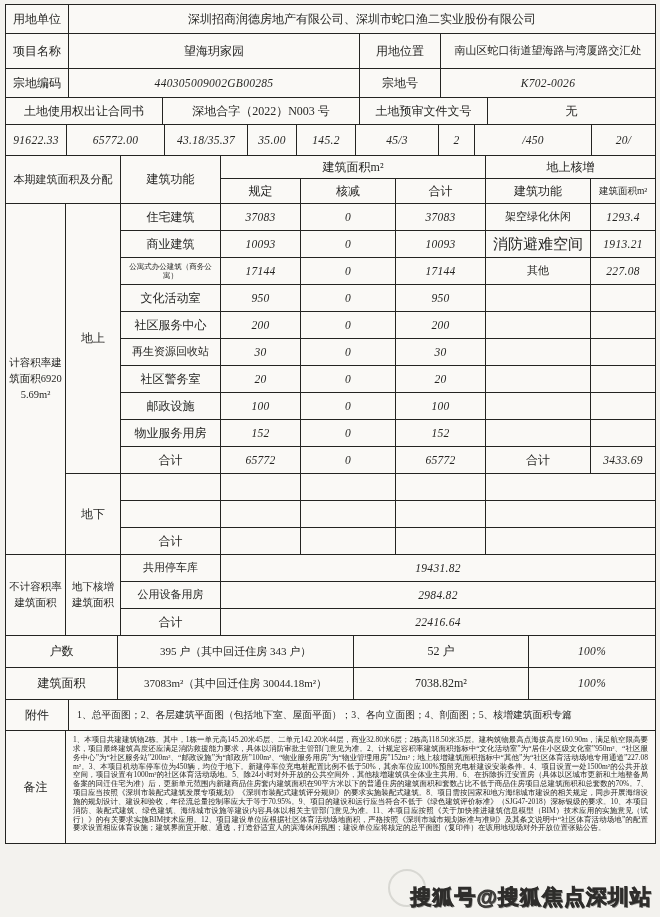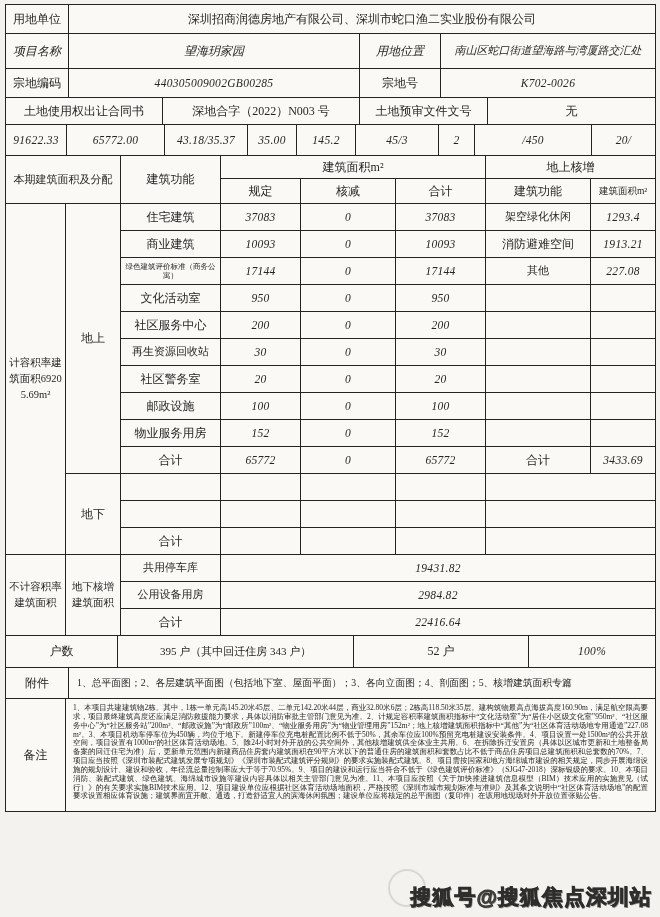--- a/index.html
+++ b/index.html
@@ -20,21 +20,21 @@
   }
   td.small{font-size:9.5px;line-height:1.3;}
   td.tiny{font-size:7.5px;}
   td.num{font-size:11.5px;letter-spacing:0.3px;font-style:italic;}
   td.leftlab{font-size:10.5px;line-height:1.5;padding:2px 3px;}
   td.remark{
     font-size:7.5px;line-height:1.18;text-align:justify;
     vertical-align:top;padding:5px 7px 3px 7px;letter-spacing:0;
   }
   td.attach-text{text-align:left;font-size:9.8px;padding-left:8px;}
-  .h26 td{height:26px;text-align:center;} .h32 td{height:32px;font-style:italic;} .h24 td{height:24px;}
+  .h26 td{height:26px;text-align:center;} .h32 td{height:32px;} .h24 td{height:24px;}
   .h50 td{height:50px;} .h44 td{height:44px;} .h28 td{height:28px;}
   .h20 td{height:20px;} .h22 td{height:22px;} .h29 td{height:29px;}
   .h104 td{height:104px;}
   .watermark{
     position:absolute;right:8px;bottom:6px;
     font-family:"Liberation Sans","DejaVu Sans",sans-serif;
     font-weight:900;font-size:21px;letter-spacing:1px;
     color:#4b4a47;-webkit-text-stroke:0.8px #2e2d2b;
     text-shadow:1px 1px 0 #8a8a86;
     white-space:nowrap;
@@ -165,25 +165,25 @@
         <td class="num">0</td>
         <td class="num">37083</td>
         <td style="font-size:11px">架空绿化休闲</td>
         <td class="num">1293.4</td>
       </tr>
       <tr class="h24">
         <td>商业建筑</td>
         <td class="num">10093</td>
         <td class="num">0</td>
         <td class="num">10093</td>
-        <td style="font-size:12px">消防避难空间</td>
+        <td style="font-size:15px">消防避难空间</td>
         <td class="num">1913.21</td>
       </tr>
       <tr class="h24">
-        <td class="tiny">绿色建筑评价标准（商务公寓）</td>
+        <td class="tiny">公寓式办公建筑（商务公寓）</td>
         <td class="num">17144</td>
         <td class="num">0</td>
         <td class="num">17144</td>
         <td style="font-size:11px">其他</td>
         <td class="num">227.08</td>
       </tr>
       <tr class="h24">
         <td>文化活动室</td>
         <td class="num">950</td>
         <td class="num">0</td>
@@ -296,20 +296,26 @@
           <col style="width:175px">
           <col style="width:127px">
         </colgroup>
       <tbody>
       <tr class="h29">
         <td>户数</td>
         <td style="font-size:11px">395 户（其中回迁住房 343 户）</td>
         <td>52 户</td>
         <td class="num">100%</td>
       </tr>
+      <tr class="h29">
+        <td>建筑面积</td>
+        <td style="font-size:11px">37083m²（其中回迁住房 30044.18m²）</td>
+        <td>7038.82m²</td>
+        <td class="num">100%</td>
+      </tr>
     </tbody>
       </table>
 
     <table class="tbl">
       <colgroup>
           <col style="width:63px">
           <col style="width:587px">
         </colgroup>
       <tbody>
           <tr class="h28">

